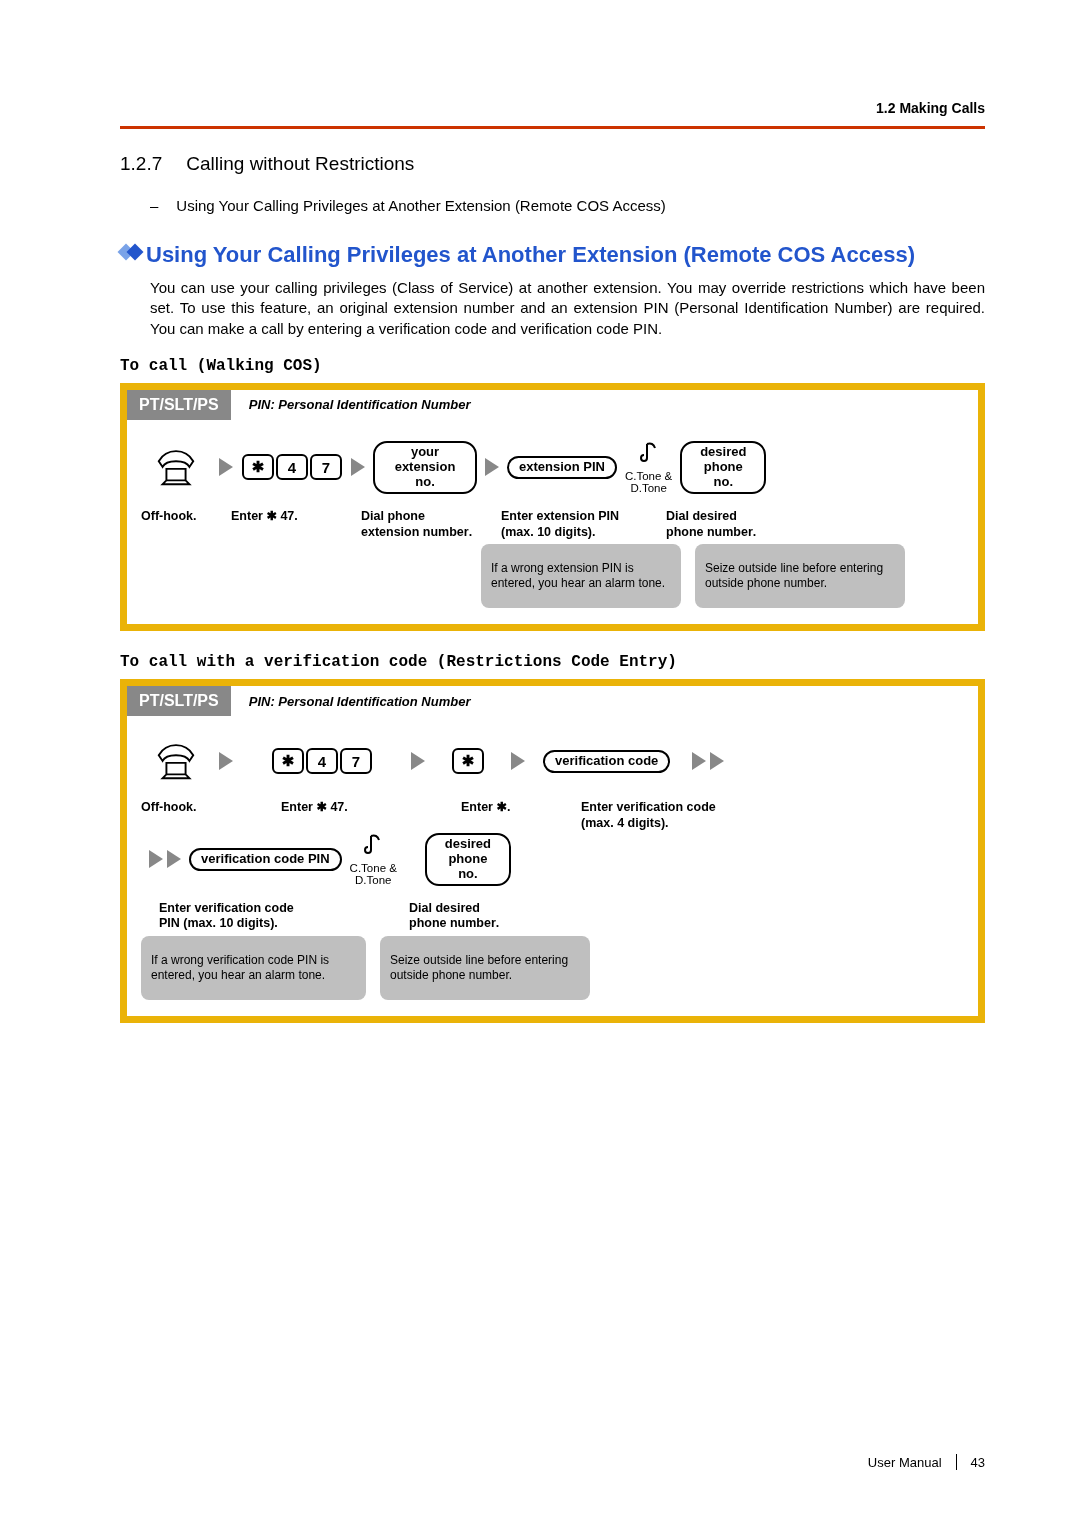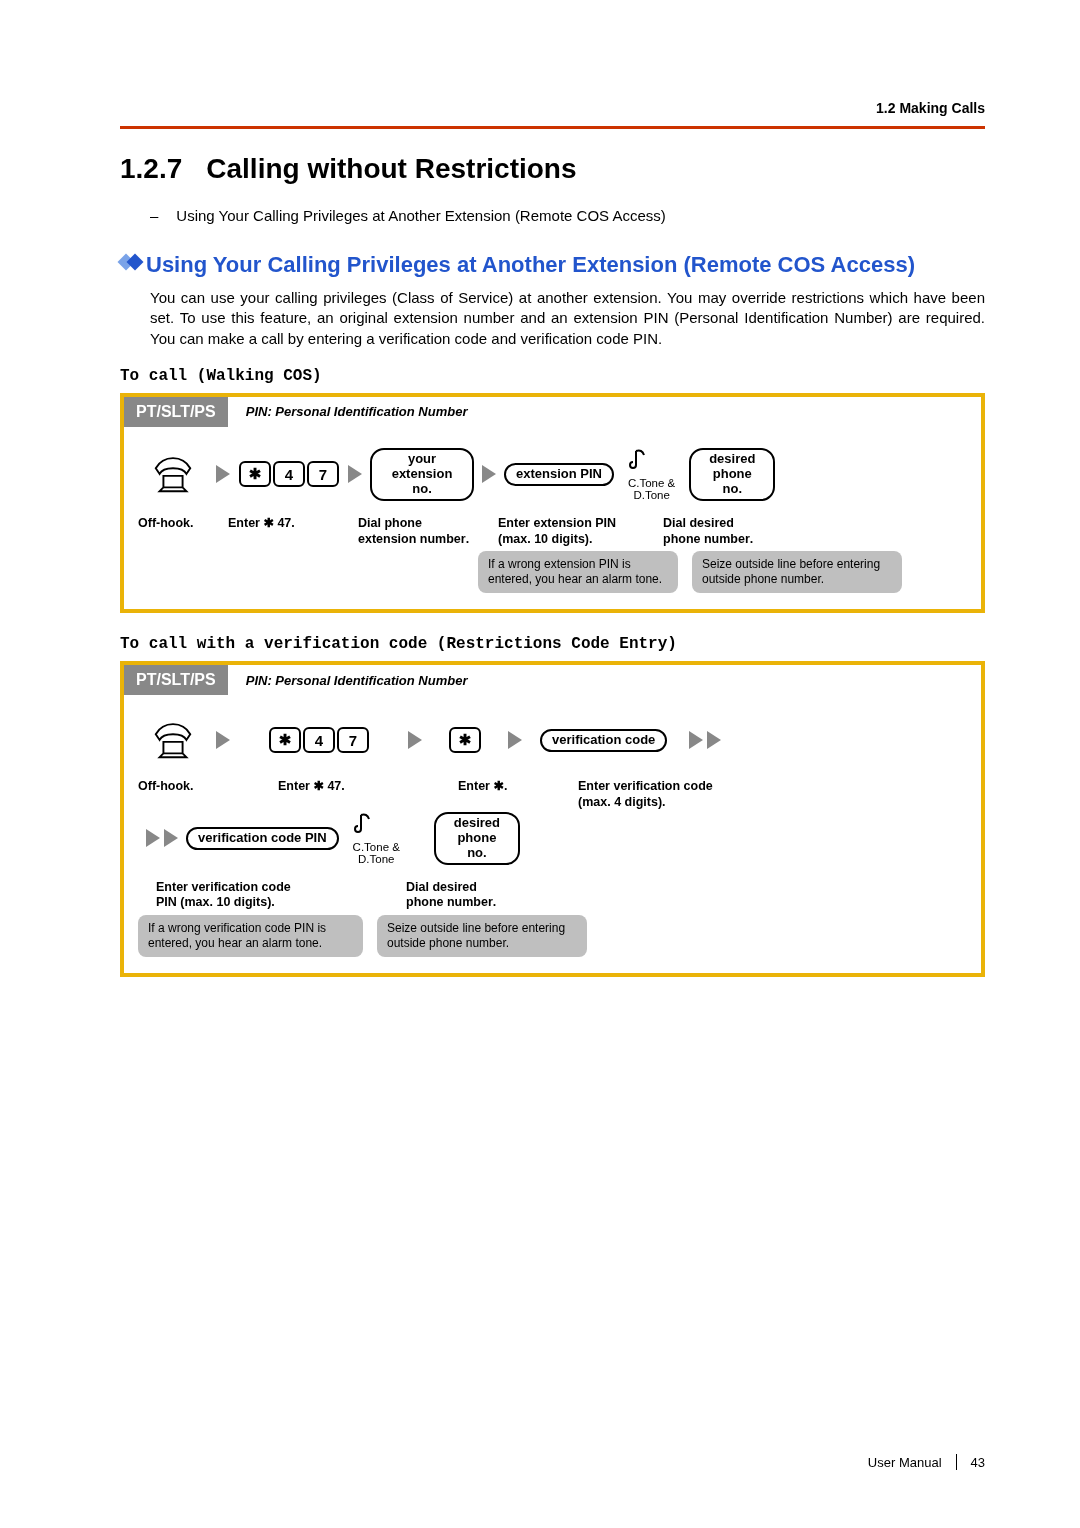--- a/index.html
+++ b/index.html
@@ -19,22 +19,22 @@
     font-size: 14px;
     font-weight: bold;
     margin-bottom: 10px;
   }
   .red-rule {
     height: 3px;
     background: #c30;
     margin-bottom: 24px;
   }
   h1.section-title {
-    font-size: 28px;
-    font-weight: bold;
+    font-size: 19px;
+    font-weight: normal;
     margin-bottom: 22px;
   }
   h1.section-title .num { margin-right: 24px; }
   .toc-line {
     font-size: 15px;
     margin-left: 30px;
     margin-bottom: 28px;
   }
   .toc-dash { margin-right: 18px; }
   h2.subsection {
@@ -65,21 +65,21 @@
     margin-bottom: 18px;
     text-align: justify;
   }
   h3.step-heading {
     font-size: 16px;
     font-weight: bold;
     margin: 10px 0 8px 0;
     font-family: Liberation Mono, monospace;
   }
   .diagram-box {
-    border: 4px solid #eab308;
+    border: 7px solid #eab308;
     margin-bottom: 22px;
     position: relative;
     padding-bottom: 16px;
   }
   .diagram-header {
     display: flex;
     align-items: center;
   }
   .device-tag {
     background: #888;
@@ -157,21 +157,21 @@
   .tone-label {
     font-size: 11.5px;
     text-align: center;
     line-height: 1.1;
     margin-top: 2px;
   }
   .grey-note {
     background: #bfbfbf;
     border-radius: 8px;
     font-size: 12px;
-    padding: 6px 10px;
+    padding: 17px 10px;
     line-height: 1.25;
     margin-top: 8px;
   }
   .notes-row {
     display: flex;
     gap: 14px;
     padding: 0 14px;
     margin-top: -4px;
   }
   .notes-row.indent1 { margin-left: 340px; }
@@ -182,21 +182,21 @@
     right: 95px;
     font-size: 13px;
     display: flex;
     align-items: center;
     gap: 14px;
   }
   .footer .divider {
     width: 1px; height: 16px; background: #000;
   }
   .keygroup { display:flex; align-items:center; }
-  .tone-col { display:flex; flex-direction:column; margin:0 14px; }
+  .tone-col { display:flex; flex-direction:column; align-items:center; margin:0 8px; }
 </style>
 </head>
 <body>
 
 <div class="page">
   <div class="header-right">1.2 Making Calls</div>
   <div class="red-rule"></div>
 
   <h1 class="section-title">
     <span class="num">1.2.7</span><span>Calling without Restrictions</span>

